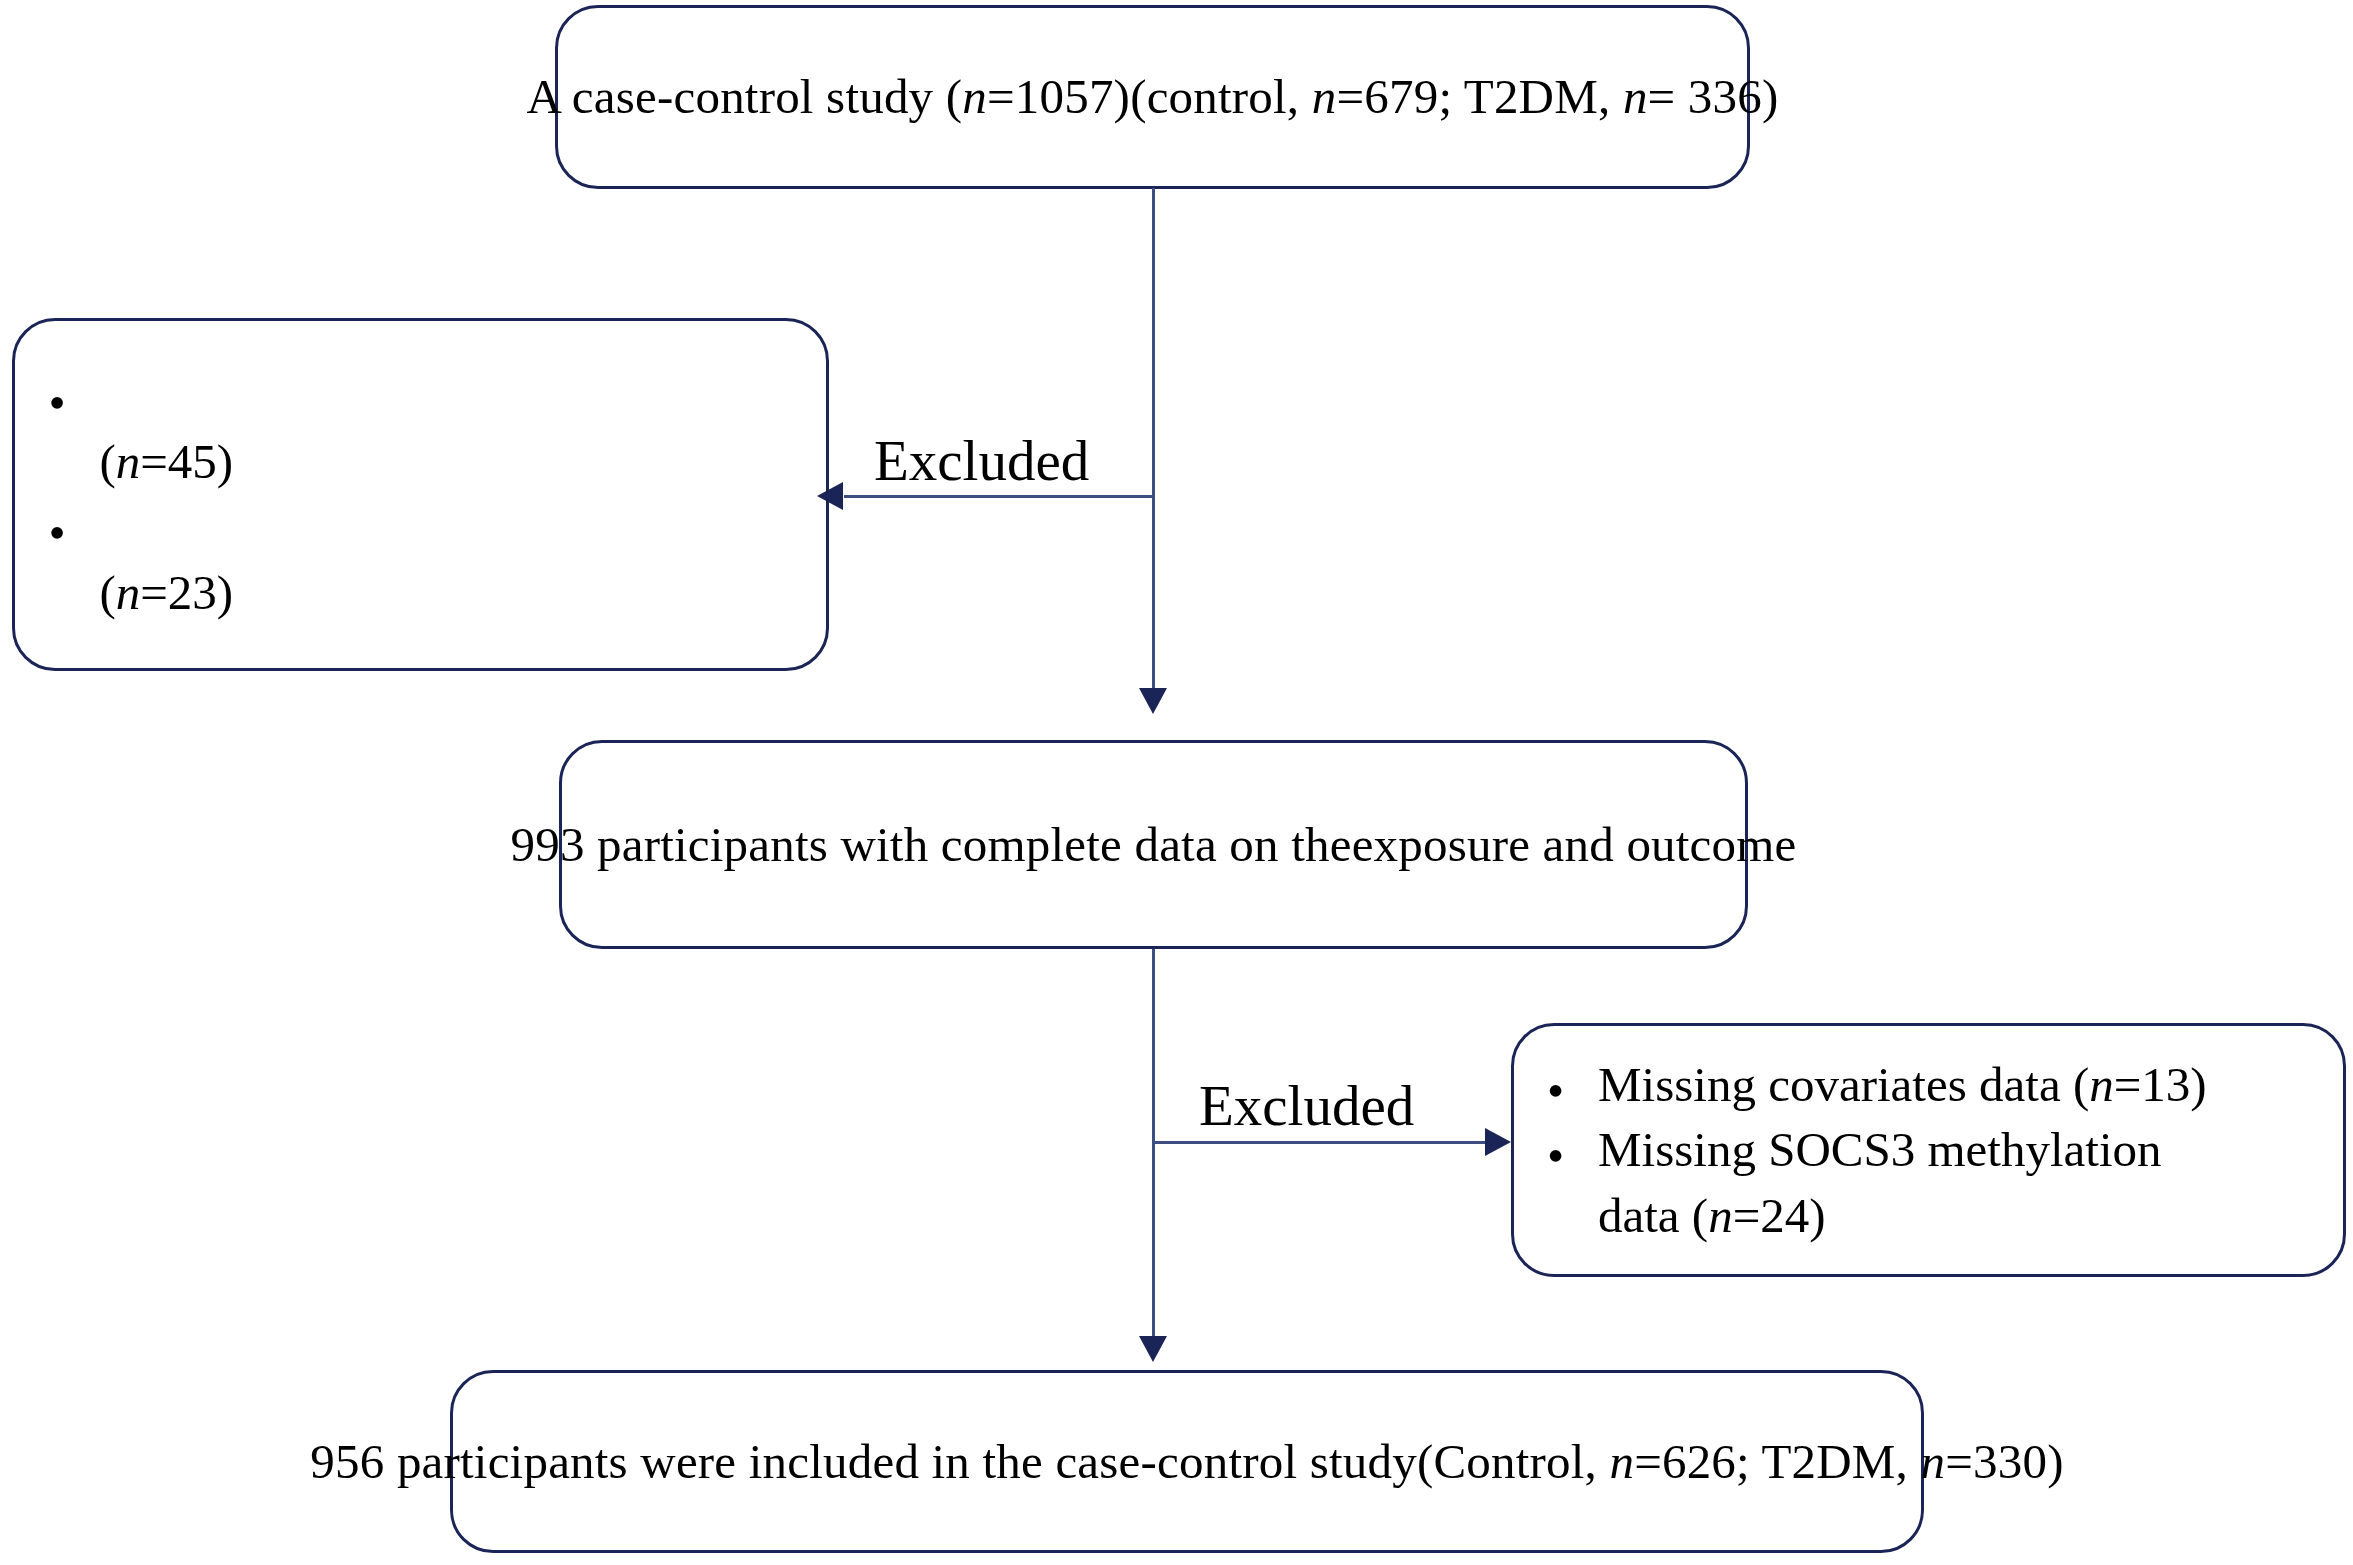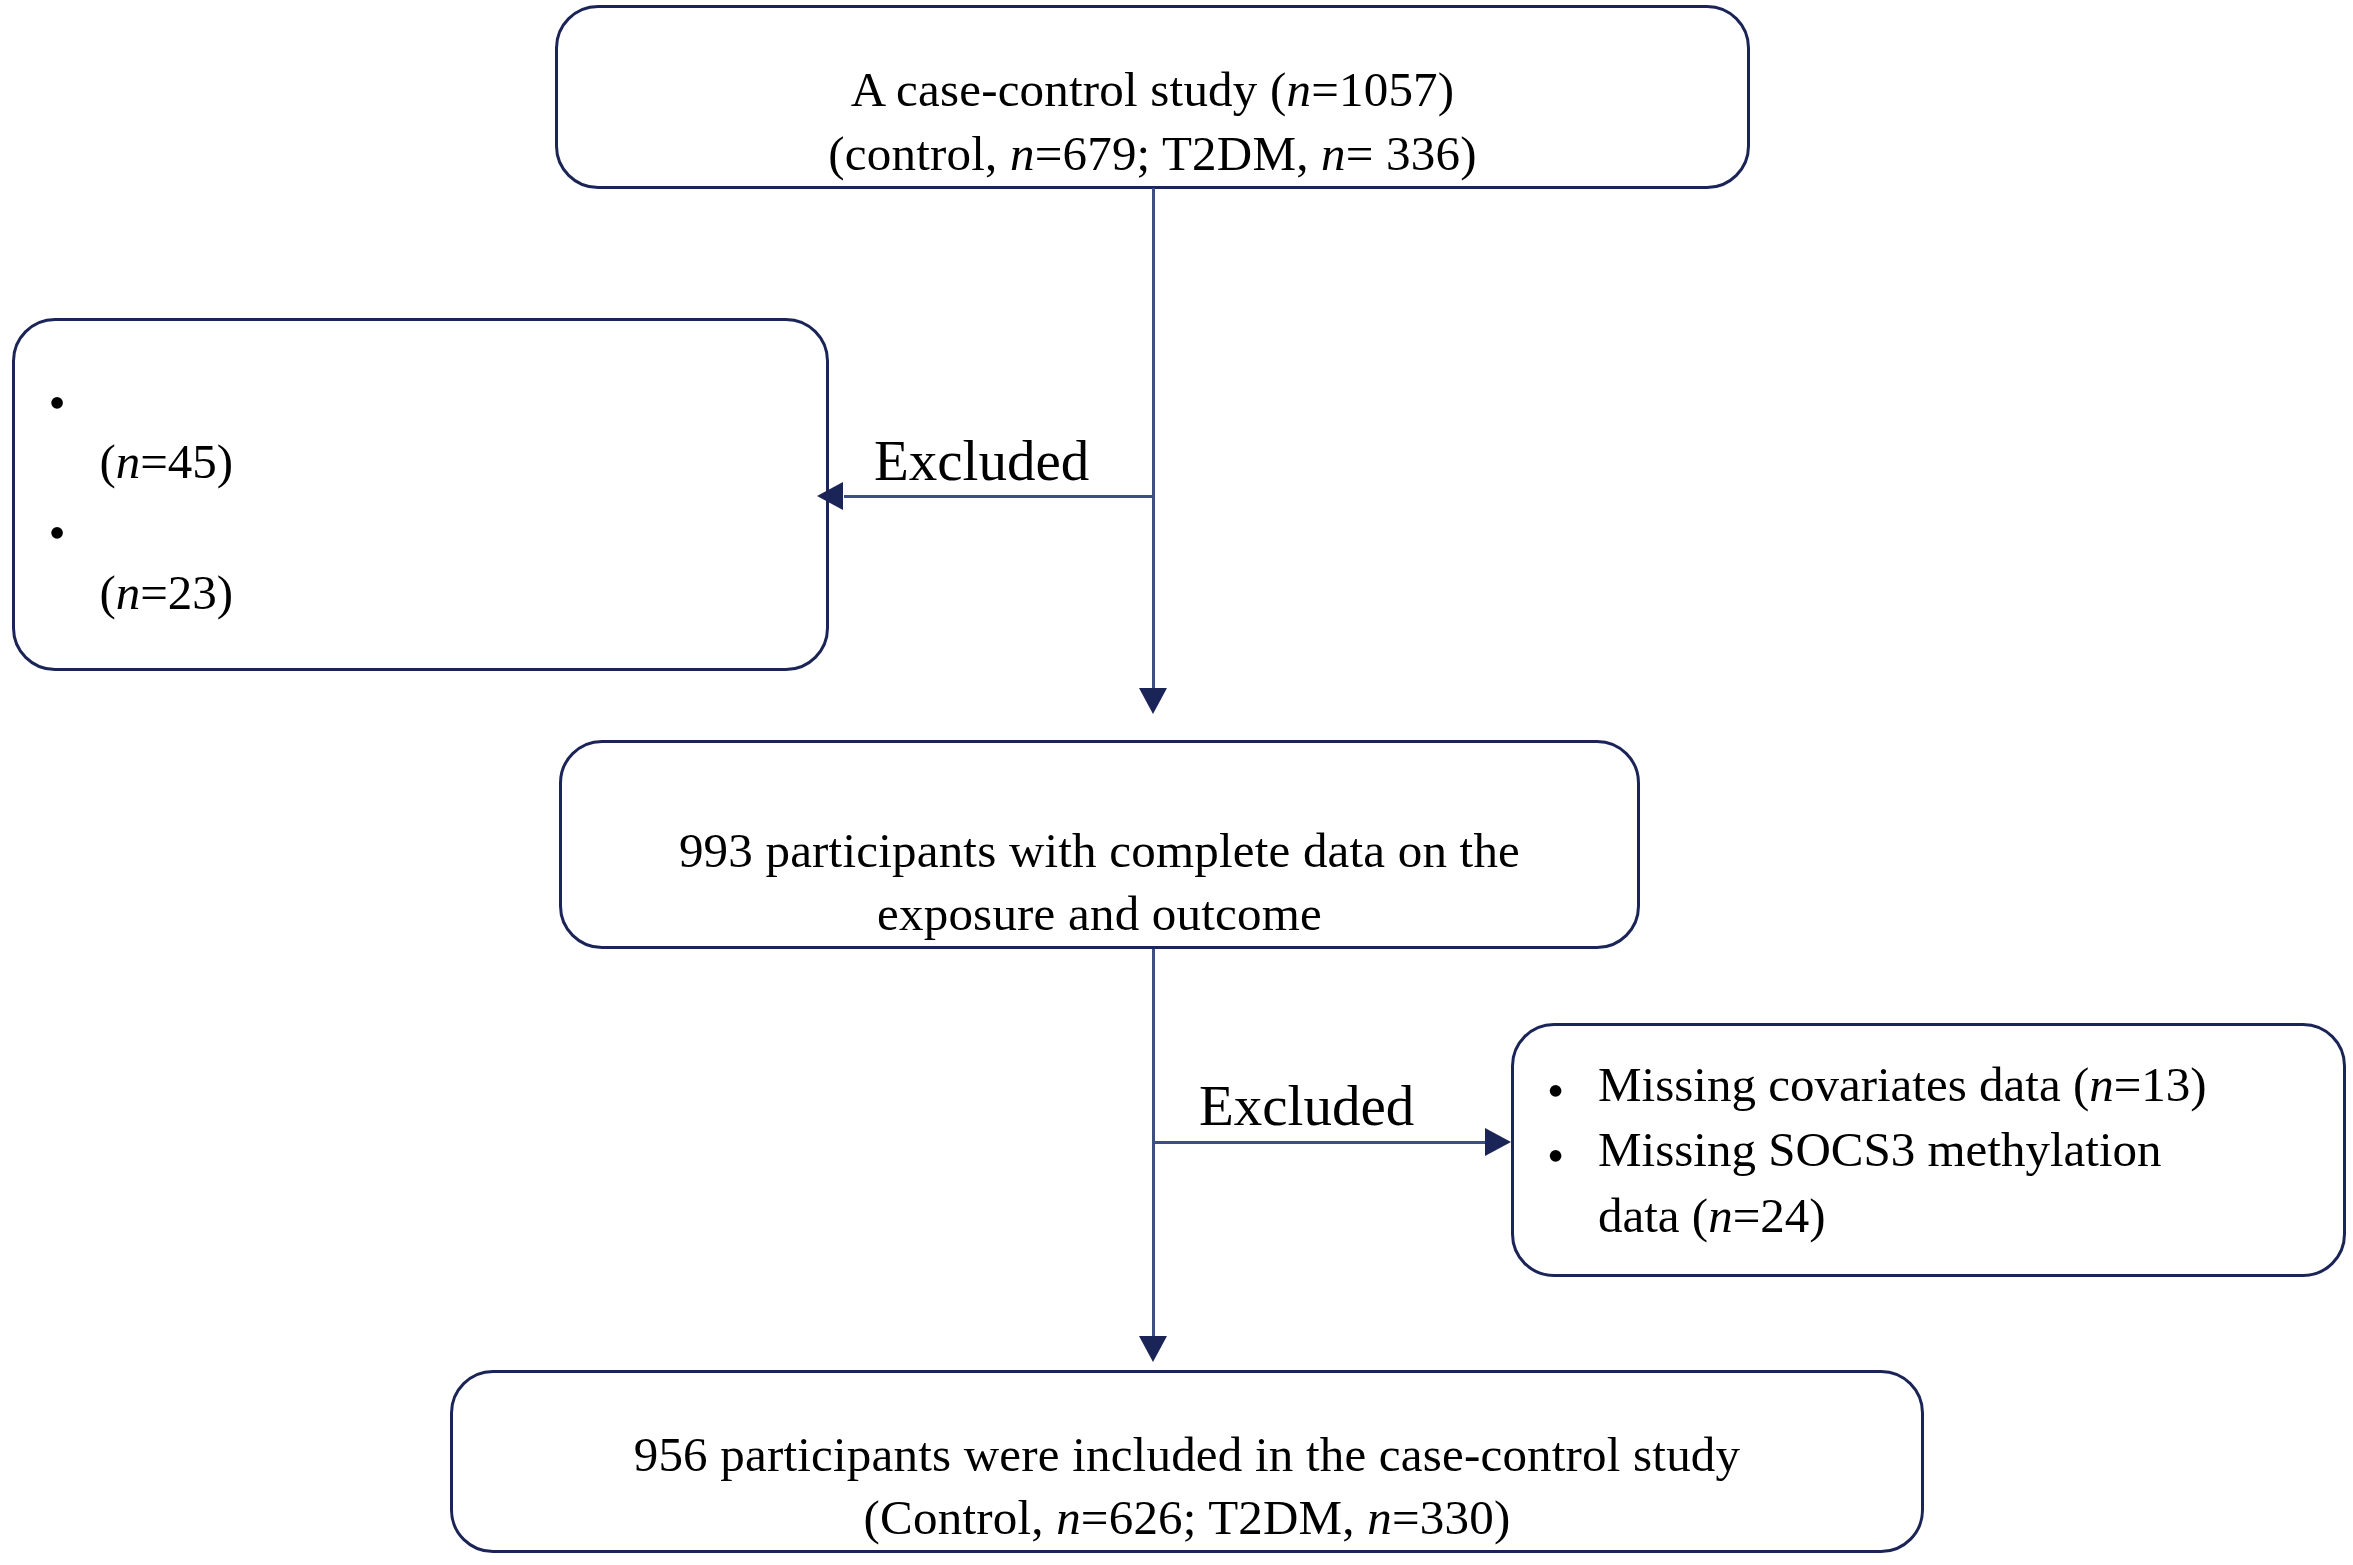--- a/index.html
+++ b/index.html
@@ -21,22 +21,22 @@
   }
 
   
   .flow-box {
     position: absolute;
     box-sizing: border-box;
     border: 3.1px solid #1b2457;
     border-radius: 43px;
     background: #ffffff;
     display: flex;
-    flex-direction: column;
-    justify-content: flex-end;
+    flex-direction: row;
+    justify-content: center;
     align-items: center;
   }
   .box-line {
     font-size: 49px;
     line-height: 1.30;
     text-align: center;
     white-space: nowrap;
     letter-spacing: 0.2px;
   }
 
@@ -113,21 +113,21 @@
     line-height: 1;
     white-space: nowrap;
     color: #000000;
   }
 
   .ital { font-style: italic; }
 
   
   #box-enrolled     { left: 555px;  top: 4.6px;    width: 1195px; height: 184px; }
   #box-excluded-1   { left: 12.4px;   top: 318px;  width: 817px; height: 353px; }
-  #box-complete     { left: 559px;  top: 740px;  width: 1081px; height: 209px; }
+  #box-complete     { left: 559px;  top: 740px;  width: 1189px; height: 209px; }
   #box-excluded-2   { left: 1511px; top: 1023px; width: 835px; height: 254px; }
   #box-included     { left: 450px;  top: 1370px; width: 1474px; height: 183px; }
 
   #vline-1 { left: 1152px; top: 188px;  height: 500px; }
   #arrow-1 { left: 1139px; top: 688px;  }
 
   #vline-2 { left: 1152px; top: 949px; height: 387px; }
   #arrow-2 { left: 1139px; top: 1336px; }
 
   #hline-1 { left: 844px; top: 495px;  width: 310px; }

